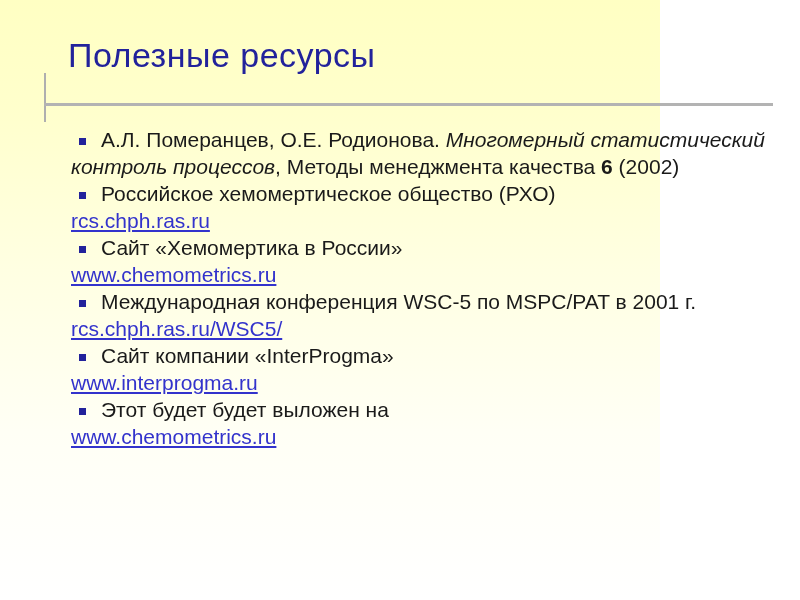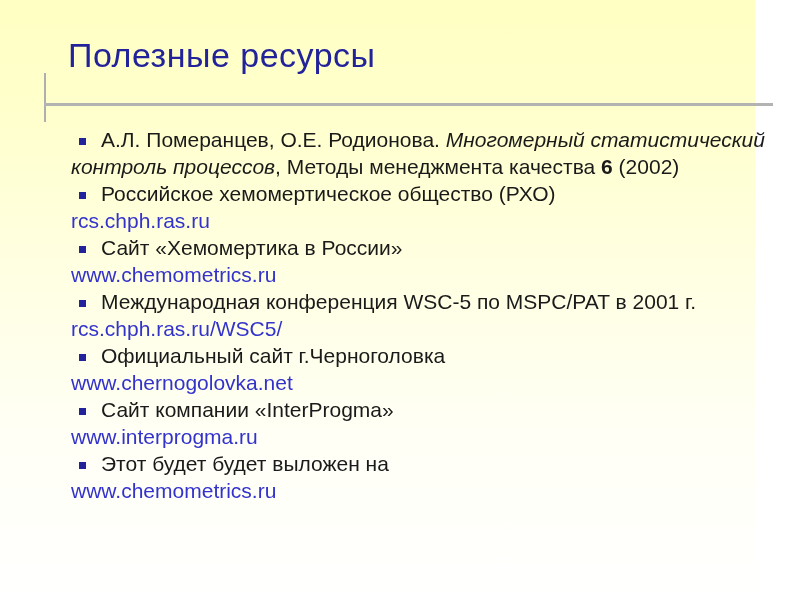--- a/index.html
+++ b/index.html
@@ -3,21 +3,21 @@
 <meta charset="utf-8">
 <style>
   * { margin: 0; padding: 0; box-sizing: border-box; }
   html, body { width: 800px; height: 600px; }
   body {
     font-family: "Liberation Sans", "DejaVu Sans", sans-serif;
     overflow: hidden;
   }
   .slide {
     position: relative;
-    width: 755px;
+    width: 660px;
     height: 600px;
     background: linear-gradient(to bottom, #FFFFC3 0%, #FFFFCC 18%, #FFFFE2 45%, #FFFFF5 72%, #FFFFFF 100%);
   }
   .title {
     position: absolute;
     left: 68px;
     top: 36px;
     font-size: 34px;
     font-weight: 400;
     letter-spacing: 0.5px;
@@ -54,20 +54,21 @@
     display: inline-block;
     width: 7px;
     height: 7px;
     background: #22229B;
     margin: 0 15px 2px 8px;
   }
   .it { font-style: italic; }
   .b  { font-weight: bold; }
   .link {
     color: #3333CC;
+    text-decoration: underline;
     cursor: pointer;
     text-align: right;
   }
 </style>
 </head>
 <body>
 
 <div class="slide">
 
   <h1 class="title">Полезные ресурсы</h1>
@@ -77,20 +78,19 @@
   <div class="body">
 
     <div class="item"><span class="bullet"></span><span>А.Л. Померанцев, О.Е. Родионова. </span><span class="it">Многомерный статистический</span><br><span class="it">контроль процессов</span><span>, Методы менеджмента качества </span><span class="b">6</span><span> (2002)</span></div>
 
     <div class="item"><span class="bullet"></span><span>Российское хемомертическое общество (РХО)</span><br><a class="link">rcs.chph.ras.ru</a></div>
 
     <div class="item"><span class="bullet"></span><span>Сайт «Хемомертика в России»</span><br><a class="link">www.chemometrics.ru</a></div>
 
     <div class="item"><span class="bullet"></span><span>Международная конференция WSC-5 по MSPC/PAT в 2001 г.</span><br><a class="link">rcs.chph.ras.ru/WSC5/</a></div>
 
-    <div class="item"><span class="bullet"></span><span>Официальный сайт г.Черноголовка</span><br><a class="link">www.chernogolovka.net</a></div>
 
     <div class="item"><span class="bullet"></span><span>Сайт компании «InterProgma»</span><br><a class="link">www.interprogma.ru</a></div>
 
     <div class="item"><span class="bullet"></span><span>Этот будет будет выложен на</span><br><a class="link">www.chemometrics.ru</a></div>
 
   </div>
 </div>
 
 </body></html>

